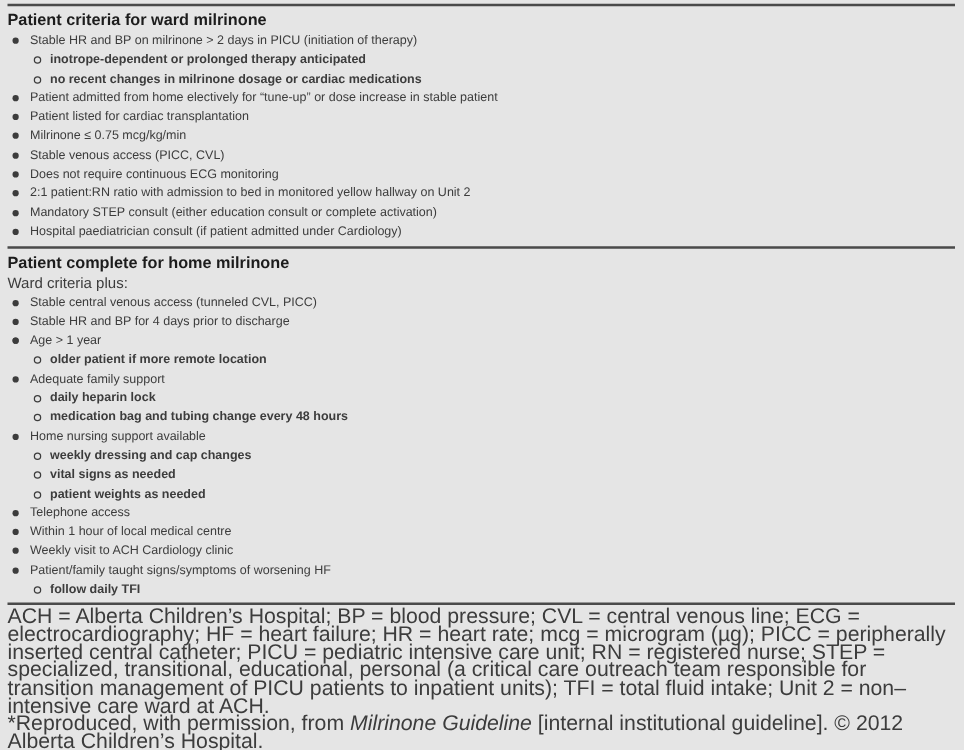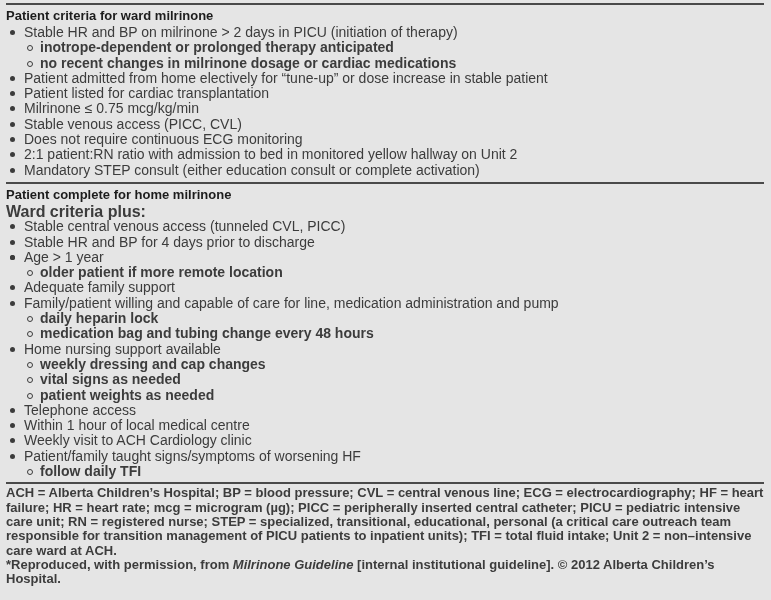--- a/index.html
+++ b/index.html
@@ -26,32 +26,31 @@
   .rule.mid-1 { margin-top: 4px; margin-bottom: 2px; }
   .rule.mid-2 { margin-top: 3px; margin-bottom: 2px; }
   .section-title {
     font-size: 13px;
     line-height: 17px;
     font-weight: bold;
     color: #1c1c1c;
     margin: 2px 0 1px 0;
   }
   .section-intro {
-    font-size: 16px;
+    font-size: 12px;
     line-height: 15.3px;
-    font-weight: bold;
   }
   ul.criteria {
     list-style: none;
     margin: 0;
     padding: 0;
   }
   ul.criteria li {
     position: relative;
-    font-size: 14px;
+    font-size: 10px;
     line-height: 15.3px;
   }
   ul.criteria li.lvl1 { padding-left: 18px; }
   ul.criteria li.lvl2 { padding-left: 34px; font-weight: bold; }
   ul.criteria li .marker {
     position: absolute;
     top: 5px;
     width: 5px;
     height: 5px;
     border-radius: 50%;
@@ -62,23 +61,22 @@
   }
   ul.criteria li.lvl2 .marker {
     left: 21px;
     width: 4px;
     height: 4px;
     background: transparent;
     border: 1px solid #3c3c3c;
   }
   .footnote {
     margin-top: 2px;
-    font-size: 13px;
+    font-size: 17px;
     line-height: 14.3px;
-    font-weight: bold;
   }
   .footnote p { margin: 0; }
   .italic { font-style: italic; }
 </style>
 </head>
 <body>
 
 <div class="doc">
 
   <hr class="rule top">
@@ -89,36 +87,36 @@
         <li class="lvl1"><span class="marker"></span><span>Stable HR and BP on milrinone &gt; 2 days in PICU (initiation of therapy)</span></li>
         <li class="lvl2"><span class="marker"></span><span>inotrope-dependent or prolonged therapy anticipated</span></li>
         <li class="lvl2"><span class="marker"></span><span>no recent changes in milrinone dosage or cardiac medications</span></li>
         <li class="lvl1"><span class="marker"></span><span>Patient admitted from home electively for “tune-up” or dose increase in stable patient</span></li>
         <li class="lvl1"><span class="marker"></span><span>Patient listed for cardiac transplantation</span></li>
         <li class="lvl1"><span class="marker"></span><span>Milrinone ≤ 0.75 mcg/kg/min</span></li>
         <li class="lvl1"><span class="marker"></span><span>Stable venous access (PICC, CVL)</span></li>
         <li class="lvl1"><span class="marker"></span><span>Does not require continuous ECG monitoring</span></li>
         <li class="lvl1"><span class="marker"></span><span>2:1 patient:RN ratio with admission to bed in monitored yellow hallway on Unit 2</span></li>
         <li class="lvl1"><span class="marker"></span><span>Mandatory STEP consult (either education consult or complete activation)</span></li>
+        <li class="lvl1"><span class="marker"></span><span>Hospital paediatrician consult (if patient admitted under Cardiology)</span></li>
       </ul>
   </div>
 
   <hr class="rule mid-1">
 
   <div>
     <div class="section-title">Patient complete for home milrinone</div>
     <div class="section-intro">Ward criteria plus:</div>
     <ul class="criteria">
         <li class="lvl1"><span class="marker"></span><span>Stable central venous access (tunneled CVL, PICC)</span></li>
         <li class="lvl1"><span class="marker"></span><span>Stable HR and BP for 4 days prior to discharge</span></li>
         <li class="lvl1"><span class="marker"></span></li>
         <li class="lvl1"><span class="marker"></span><span>Age &gt; 1 year</span></li>
         <li class="lvl2"><span class="marker"></span><span>older patient if more remote location</span></li>
         <li class="lvl1"><span class="marker"></span><span>Adequate family support</span></li>
-        <li class="lvl1"><span class="marker"></span><span>Family/patient willing and capable of care for line, medication administration and pump</span></li>
         <li class="lvl2"><span class="marker"></span><span>daily heparin lock</span></li>
         <li class="lvl2"><span class="marker"></span><span>medication bag and tubing change every 48 hours</span></li>
         <li class="lvl1"><span class="marker"></span><span>Home nursing support available</span></li>
         <li class="lvl2"><span class="marker"></span><span>weekly dressing and cap changes</span></li>
         <li class="lvl2"><span class="marker"></span><span>vital signs as needed</span></li>
         <li class="lvl2"><span class="marker"></span><span>patient weights as needed</span></li>
         <li class="lvl1"><span class="marker"></span><span>Telephone access</span></li>
         <li class="lvl1"><span class="marker"></span><span>Within 1 hour of local medical centre</span></li>
         <li class="lvl1"><span class="marker"></span><span>Weekly visit to ACH Cardiology clinic</span></li>
         <li class="lvl1"><span class="marker"></span><span>Patient/family taught signs/symptoms of worsening HF</span></li>

